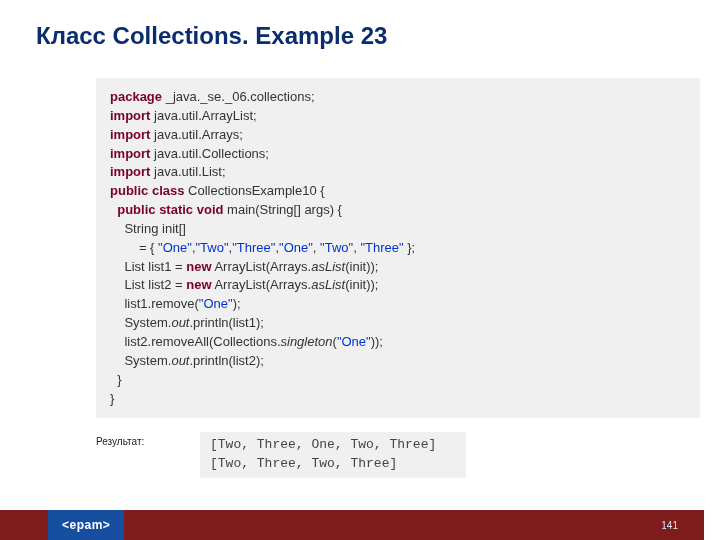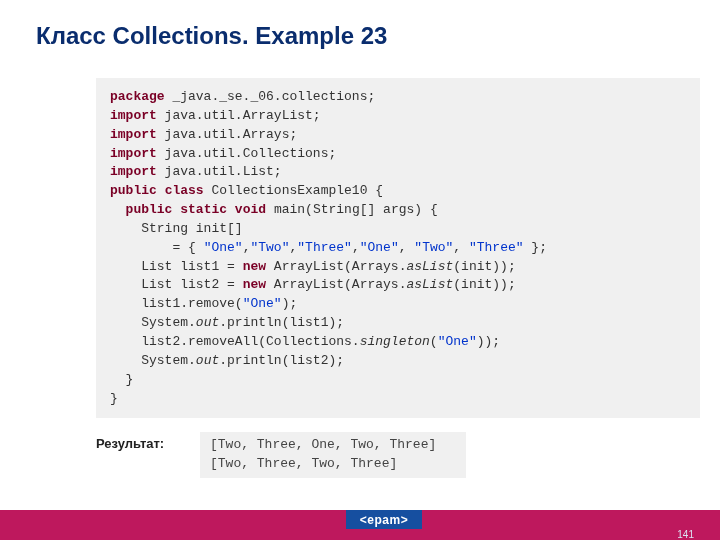--- a/index.html
+++ b/index.html
@@ -14,61 +14,59 @@
   .slide-title {
     color: #0a2d6e;
     font-size: 24px;
     font-weight: bold;
     padding: 22px 0 0 36px;
   }
   .code-block {
     background: #f0f0f0;
     margin: 28px 20px 0 96px;
     padding: 10px 14px 10px 14px;
-    font-family: Liberation Mono, monospace;
+    font-family: Liberation Sans, sans-serif;
     font-size: 13px;
     line-height: 1.45;
     color: #333;
     white-space: pre;
   }
   .kw { color: #7a0026; font-weight: bold; }
   .str { color: #0033cc; }
   .ital { font-style: italic; }
   .result-row {
     display: flex;
     align-items: flex-start;
     margin: 14px 0 0 96px;
   }
   .result-label {
-    font-size: 13px;
+    font-size: 10px;
     color: #222;
     width: 104px;
     padding-top: 4px;
-    font-weight: bold;
   }
   .result-output {
     background: #f0f0f0;
     font-family: "Courier New", monospace;
     font-size: 13px;
     line-height: 1.45;
     color: #444;
     padding: 4px 10px;
     width: 266px;
     white-space: pre-wrap;
   }
   .footer {
     position: absolute;
-    left: 0; right: 0; bottom: 0;
+    left: 0; right: 16px; bottom: 0;
     height: 30px;
-    background: #be185d;
+    background: #7f1d1d;
     display: flex;
     align-items: center;
     color: #fff;
     font-size: 10px;
-    flex-direction: column;
   }
   .footer .logo {
     background: #164fa0;
     height: 30px;
     display: flex;
     align-items: center;
     padding: 0 14px;
     margin-left: 48px;
     font-weight: bold;
     font-size: 12px;

